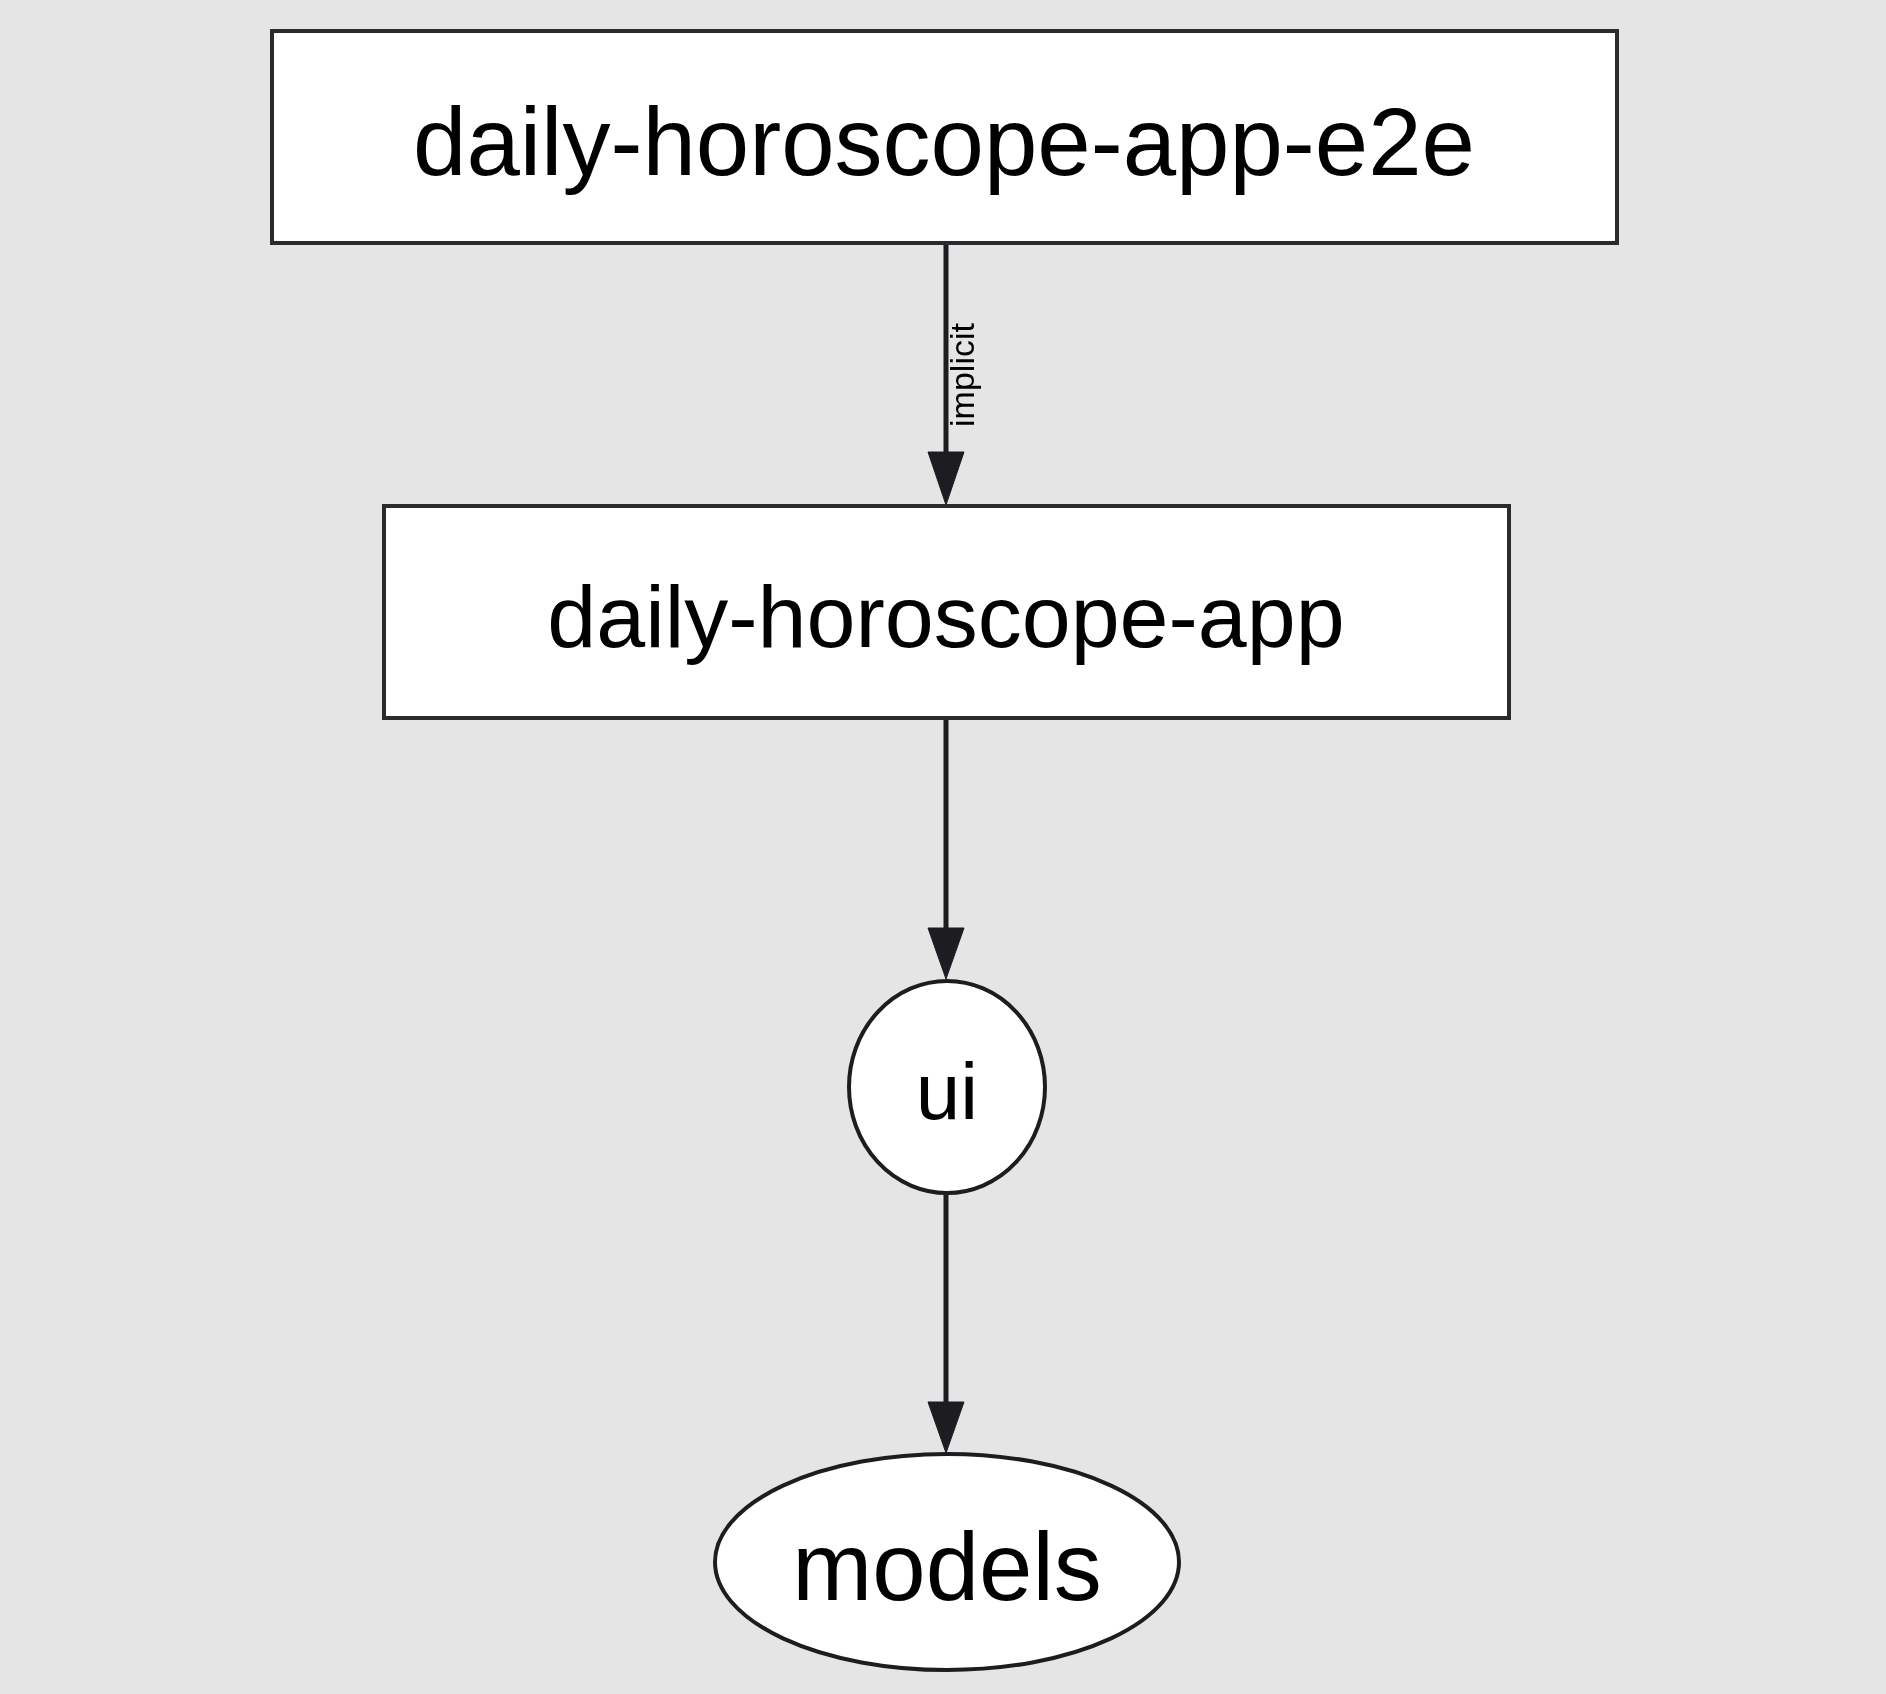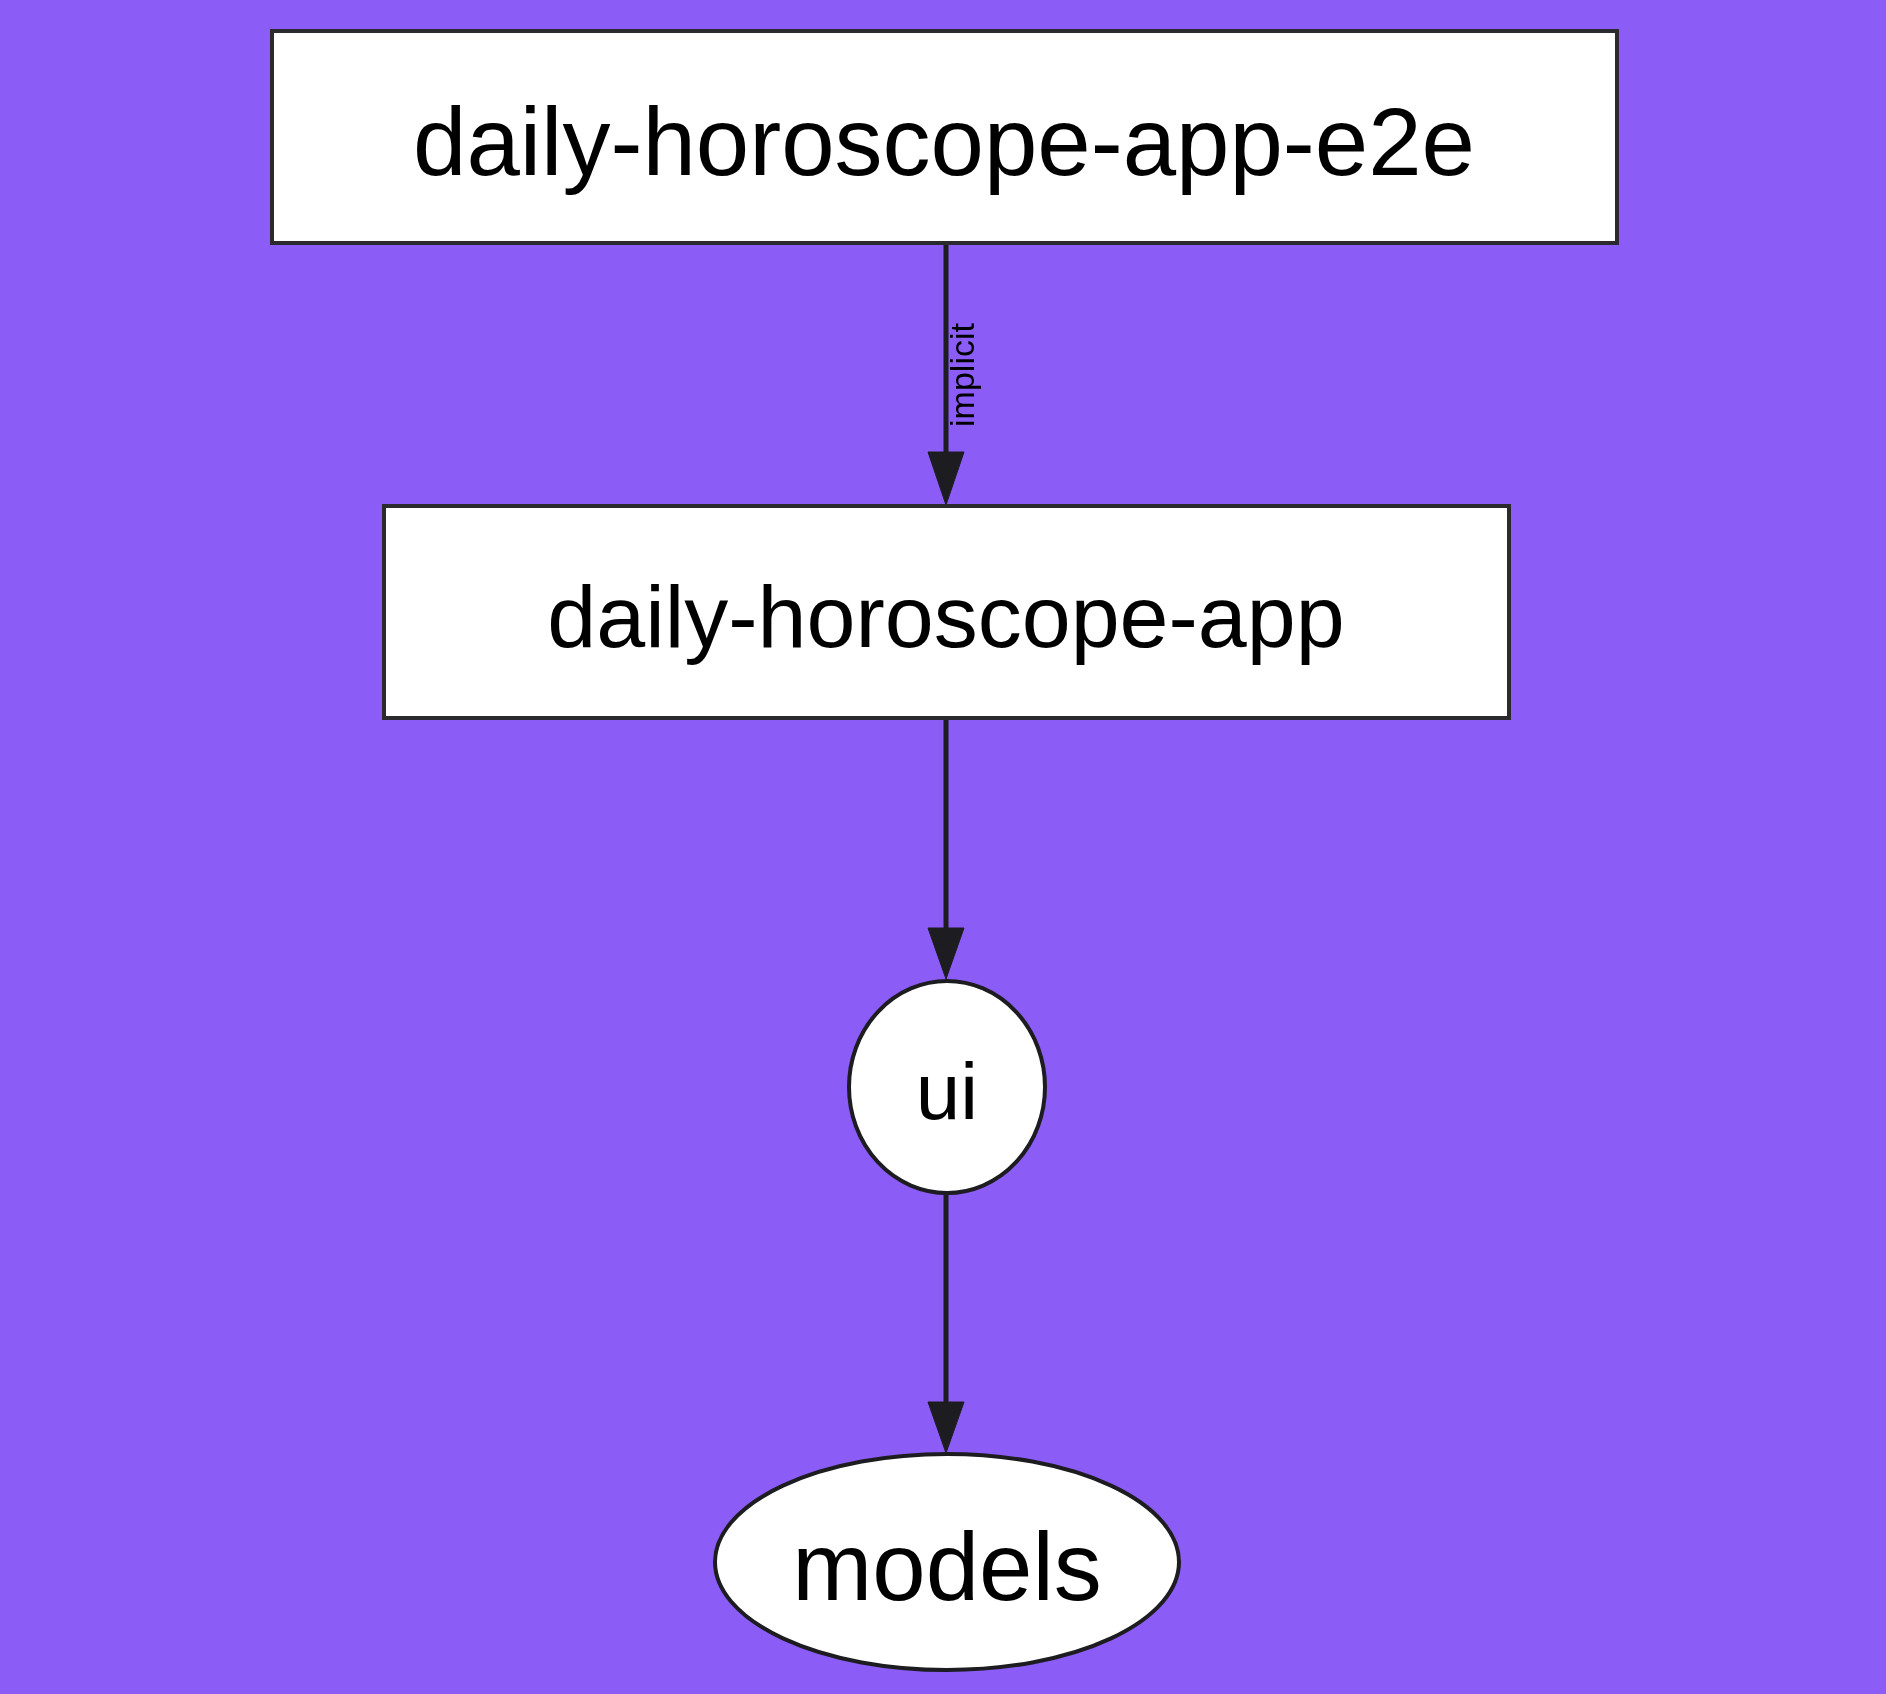--- a/index.html
+++ b/index.html
@@ -7,21 +7,21 @@
     padding: 0;
     background: #ffffff;
   }
   body {
     font-family: "Liberation Sans", sans-serif;
   }
   #graph-canvas {
     position: relative;
     width: 1886px;
     height: 1694px;
-    background: #8b5cf6;
+    background: #e5e5e5;
     overflow: hidden;
   }
   #graph-svg {
     position: absolute;
     top: 0;
     left: 0;
     width: 1886px;
     height: 1694px;
     display: block;
   }

